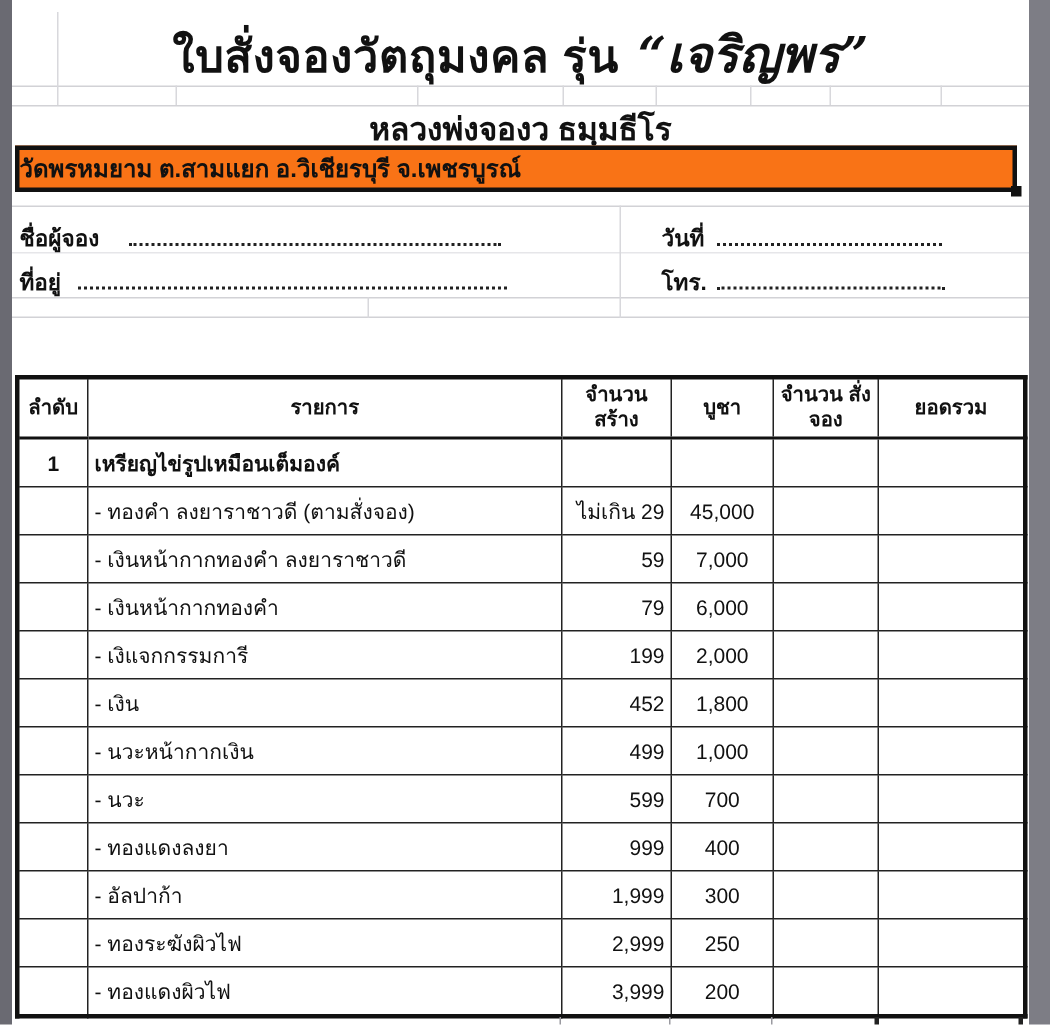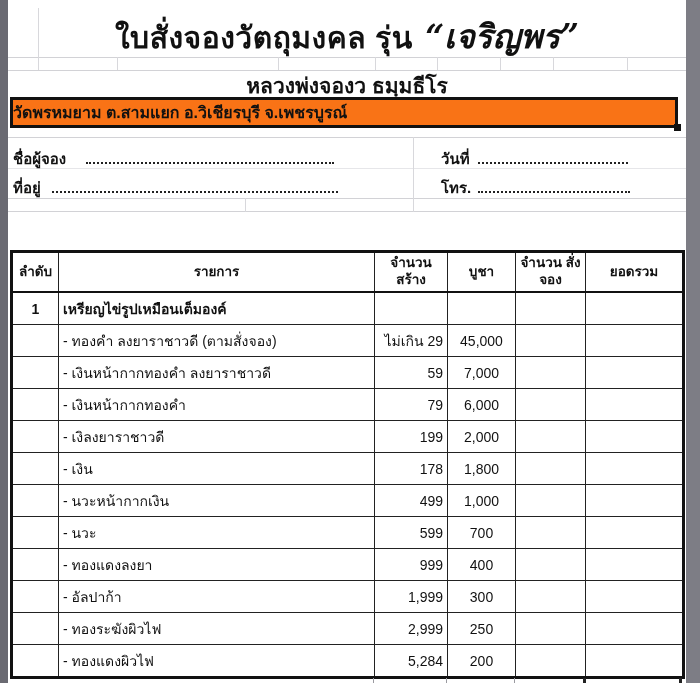--- a/index.html
+++ b/index.html
@@ -138,30 +138,30 @@
         <tr>
           <td class="c-no"></td>
           <td class="c-item">- เงินหน้ากากทองคำ</td>
           <td class="c-made">79</td>
           <td class="c-price">6,000</td>
           <td class="c-qty"></td>
           <td class="c-total"></td>
         </tr>
         <tr>
           <td class="c-no"></td>
-          <td class="c-item">- เงิลงยาราชาวดี</td>
+          <td class="c-item">- เงิแจกกรรมการี</td>
           <td class="c-made">199</td>
           <td class="c-price">2,000</td>
           <td class="c-qty"></td>
           <td class="c-total"></td>
         </tr>
         <tr>
           <td class="c-no"></td>
           <td class="c-item">- เงิน</td>
-          <td class="c-made">178</td>
+          <td class="c-made">452</td>
           <td class="c-price">1,800</td>
           <td class="c-qty"></td>
           <td class="c-total"></td>
         </tr>
         <tr>
           <td class="c-no"></td>
           <td class="c-item">- นวะหน้ากากเงิน</td>
           <td class="c-made">499</td>
           <td class="c-price">1,000</td>
           <td class="c-qty"></td>
@@ -195,21 +195,21 @@
           <td class="c-no"></td>
           <td class="c-item">- ทองระฆังผิวไฟ</td>
           <td class="c-made">2,999</td>
           <td class="c-price">250</td>
           <td class="c-qty"></td>
           <td class="c-total"></td>
         </tr>
         <tr>
           <td class="c-no"></td>
           <td class="c-item">- ทองแดงผิวไฟ</td>
-          <td class="c-made">5,284</td>
+          <td class="c-made">3,999</td>
           <td class="c-price">200</td>
           <td class="c-qty"></td>
           <td class="c-total"></td>
         </tr>
       </tbody>
   </table>
 
   <div class="sliver-v" style="left:373px;"></div>
   <div class="sliver-v" style="left:446px;"></div>
   <div class="sliver-v" style="left:514px;"></div>

